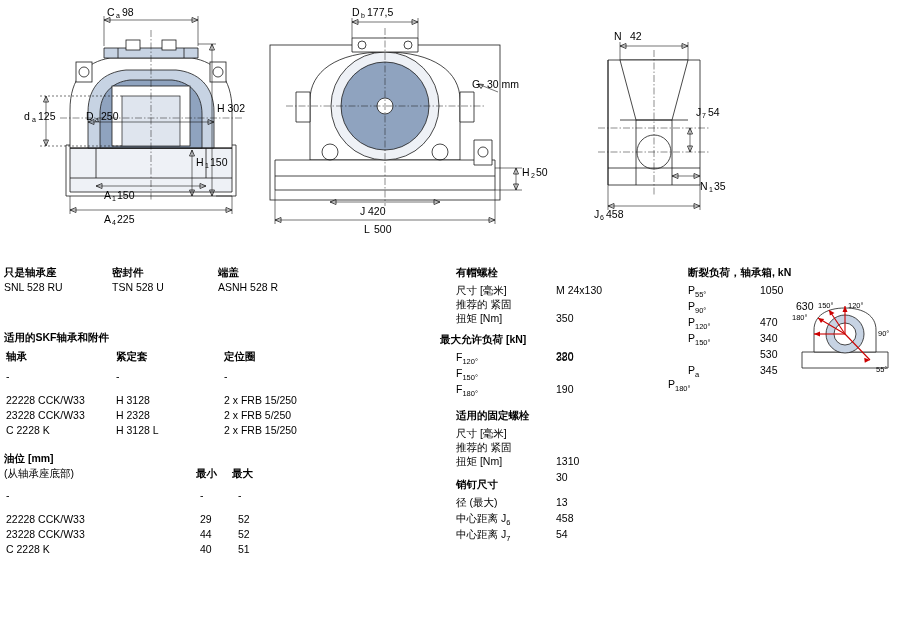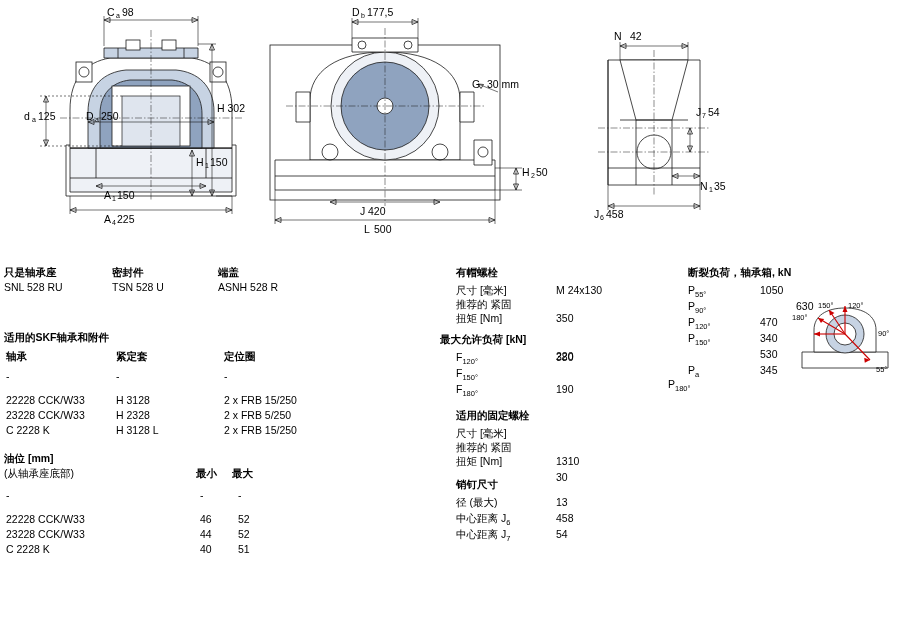--- a/index.html
+++ b/index.html
@@ -273,21 +273,21 @@
         <tr>
       <td style="width:192px;">-</td>
       <td style="width:36px;">-</td>
       <td>-</td>
     </tr>
     <tr class="spacer">
           <td colspan="3"></td>
         </tr>
     <tr>
       <td>22228 CCK/W33</td>
-      <td>46</td>
+      <td>29</td>
       <td>52</td>
     </tr>
     <tr>
       <td>23228 CCK/W33</td>
       <td>44</td>
       <td>52</td>
     </tr>
     <tr>
       <td>C 2228 K</td>
       <td>40</td>

